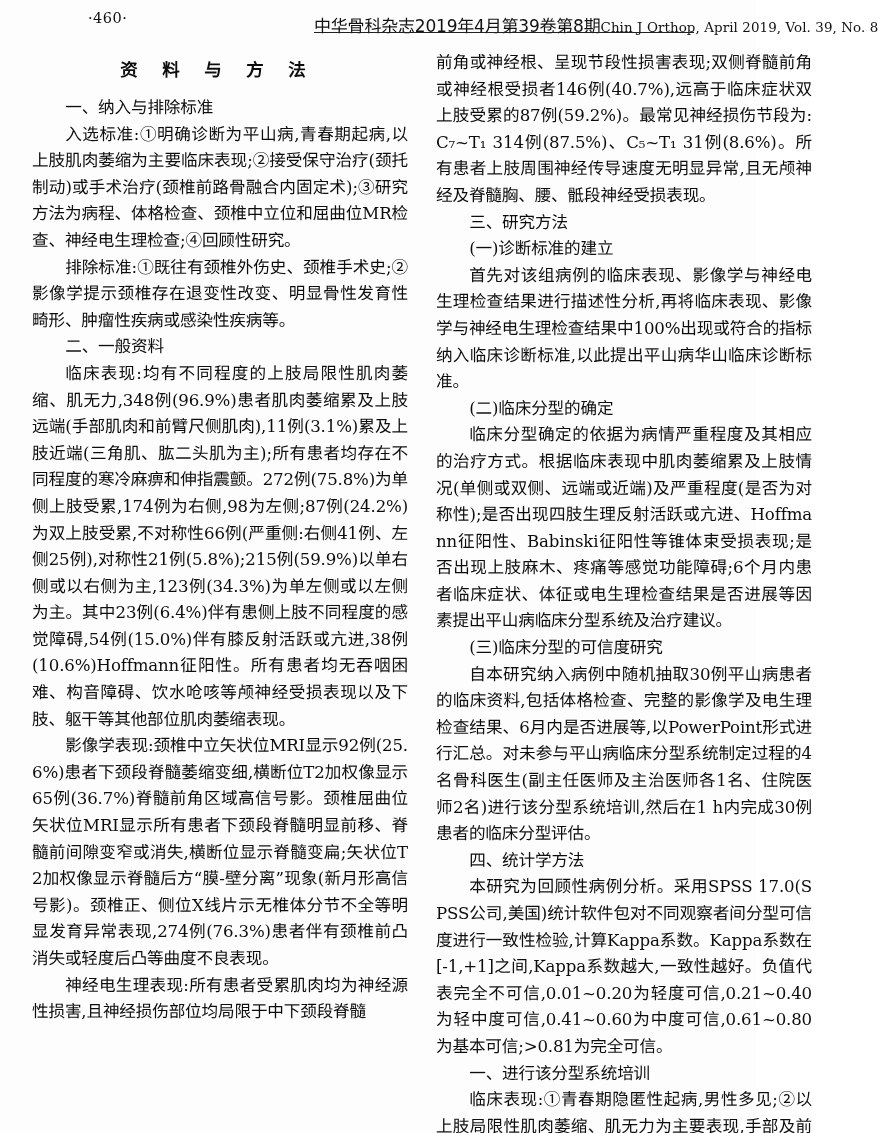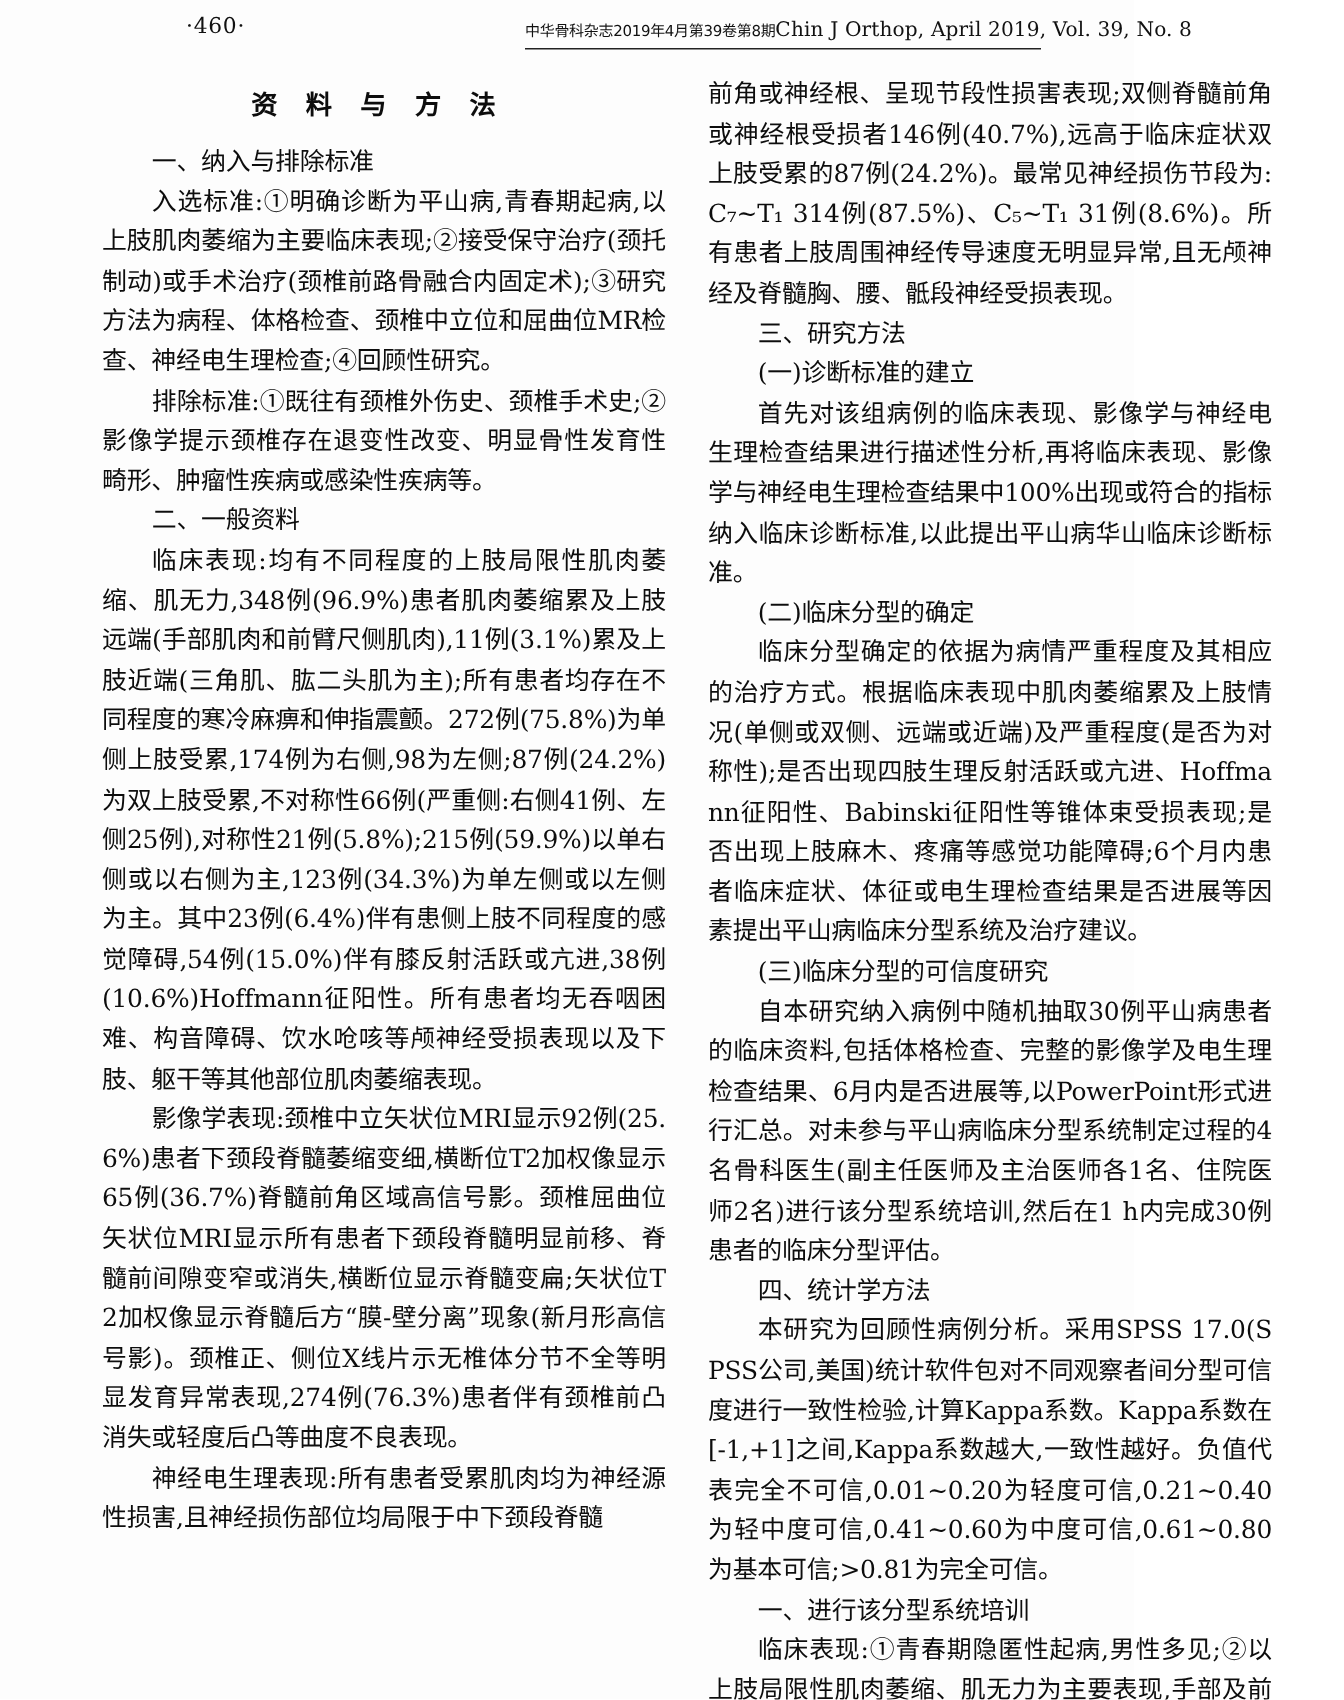--- a/index.html
+++ b/index.html
@@ -14,21 +14,21 @@
     overflow: hidden;
     font-family: "DejaVu Serif", "Liberation Serif", serif;
     color: #0d0d0d;
     position: relative;
   }
 
   .page {
     width: 756px;
     height: 1133px;
     box-sizing: border-box;
-    padding: 10px 56px 8px 68px;
+    padding: 10px 56px 8px 32px;
     position: relative;
     background: #fdfdfd;
   }
 
   
   .running-head {
     display: flex;
     align-items: flex-start;
     height: 30px;
     position: relative;
@@ -52,21 +52,21 @@
     position: absolute;
     left: 282px;
     top: 2px;
     font-size: 14px;
     white-space: nowrap;
     letter-spacing: 0px;
     color: #111;
   }
   .head-title .cn {
     font-family: "DejaVu Sans", "Liberation Sans", sans-serif;
-    font-size: 10px;
+    font-size: 17px;
     letter-spacing: -0.2px;
   }
   .head-title .en {
     font-family: "DejaVu Serif", "Liberation Serif", serif;
     font-size: 13.4px;
     letter-spacing: .1px;
     margin-top: 20px;
   }
 
   
@@ -77,21 +77,21 @@
     height: 1072px;
   }
   .col {
     width: 376px;
     flex: 0 0 376px;
   }
 
   
   .sec-title {
     text-align: center;
-    font-family: Liberation Sans, sans-serif;
+    font-family: Liberation Mono, monospace;
     font-weight: bold;
     font-size: 17.5px;
     letter-spacing: 7px;
     margin: 6px 0 14px 0;
     padding-right: 7px;
   }
   .sec-title.spaced-wide {
     letter-spacing: 18px;
     padding-right: 18px;
   }
@@ -147,21 +147,21 @@
           <p class="para">排除标准:①既往有颈椎外伤史、颈椎手术史;②影像学提示颈椎存在退变性改变、明显骨性发育性畸形、肿瘤性疾病或感染性疾病等。</p>
           <p class="heading">二、一般资料</p>
           <p class="para">临床表现:均有不同程度的上肢局限性肌肉萎缩、肌无力,348例(96.9%)患者肌肉萎缩累及上肢远端(手部肌肉和前臂尺侧肌肉),11例(3.1%)累及上肢近端(三角肌、肱二头肌为主);所有患者均存在不同程度的寒冷麻痹和伸指震颤。272例(75.8%)为单侧上肢受累,174例为右侧,98为左侧;87例(24.2%)为双上肢受累,不对称性66例(严重侧:右侧41例、左侧25例),对称性21例(5.8%);215例(59.9%)以单右侧或以右侧为主,123例(34.3%)为单左侧或以左侧为主。其中23例(6.4%)伴有患侧上肢不同程度的感觉障碍,54例(15.0%)伴有膝反射活跃或亢进,38例(10.6%)Hoffmann征阳性。所有患者均无吞咽困难、构音障碍、饮水呛咳等颅神经受损表现以及下肢、躯干等其他部位肌肉萎缩表现。</p>
           <p class="para">影像学表现:颈椎中立矢状位MRI显示92例(25.6%)患者下颈段脊髓萎缩变细,横断位T2加权像显示65例(36.7%)脊髓前角区域高信号影。颈椎屈曲位矢状位MRI显示所有患者下颈段脊髓明显前移、脊髓前间隙变窄或消失,横断位显示脊髓变扁;矢状位T2加权像显示脊髓后方“膜-壁分离”现象(新月形高信号影)。颈椎正、侧位X线片示无椎体分节不全等明显发育异常表现,274例(76.3%)患者伴有颈椎前凸消失或轻度后凸等曲度不良表现。</p>
           <p class="para">神经电生理表现:所有患者受累肌肉均为神经源性损害,且神经损伤部位均局限于中下颈段脊髓</p>
         </div>
     </div>
 
     <div class="col">
       <div id="right-body">
-          <p class="para" style="text-indent: 0px;">前角或神经根、呈现节段性损害表现;双侧脊髓前角或神经根受损者146例(40.7%),远高于临床症状双上肢受累的87例(24.2%)。最常见神经损伤节段为:C₇~T₁ 314例(87.5%)、C₅~T₁ 31例(8.6%)。所有患者上肢周围神经传导速度无明显异常,且无颅神经及脊髓胸、腰、骶段神经受损表现。</p>
+          <p class="para" style="text-indent: 0px;">前角或神经根、呈现节段性损害表现;双侧脊髓前角或神经根受损者146例(40.7%),远高于临床症状双上肢受累的87例(59.2%)。最常见神经损伤节段为:C₇~T₁ 314例(87.5%)、C₅~T₁ 31例(8.6%)。所有患者上肢周围神经传导速度无明显异常,且无颅神经及脊髓胸、腰、骶段神经受损表现。</p>
           <p class="heading">三、研究方法</p>
           <p class="heading-sub">(一)诊断标准的建立</p>
           <p class="para">首先对该组病例的临床表现、影像学与神经电生理检查结果进行描述性分析,再将临床表现、影像学与神经电生理检查结果中100%出现或符合的指标纳入临床诊断标准,以此提出平山病华山临床诊断标准。</p>
           <p class="heading-sub">(二)临床分型的确定</p>
           <p class="para">临床分型确定的依据为病情严重程度及其相应的治疗方式。根据临床表现中肌肉萎缩累及上肢情况(单侧或双侧、远端或近端)及严重程度(是否为对称性);是否出现四肢生理反射活跃或亢进、Hoffmann征阳性、Babinski征阳性等锥体束受损表现;是否出现上肢麻木、疼痛等感觉功能障碍;6个月内患者临床症状、体征或电生理检查结果是否进展等因素提出平山病临床分型系统及治疗建议。</p>
           <p class="heading-sub">(三)临床分型的可信度研究</p>
           <p class="para">自本研究纳入病例中随机抽取30例平山病患者的临床资料,包括体格检查、完整的影像学及电生理检查结果、6月内是否进展等,以PowerPoint形式进行汇总。对未参与平山病临床分型系统制定过程的4名骨科医生(副主任医师及主治医师各1名、住院医师2名)进行该分型系统培训,然后在1 h内完成30例患者的临床分型评估。</p>
           <p class="heading">四、统计学方法</p>
           <p class="para">本研究为回顾性病例分析。采用SPSS 17.0(SPSS公司,美国)统计软件包对不同观察者间分型可信度进行一致性检验,计算Kappa系数。Kappa系数在[-1,+1]之间,Kappa系数越大,一致性越好。负值代表完全不可信,0.01~0.20为轻度可信,0.21~0.40为轻中度可信,0.41~0.60为中度可信,0.61~0.80为基本可信;&gt;0.81为完全可信。</p>
         </div>

